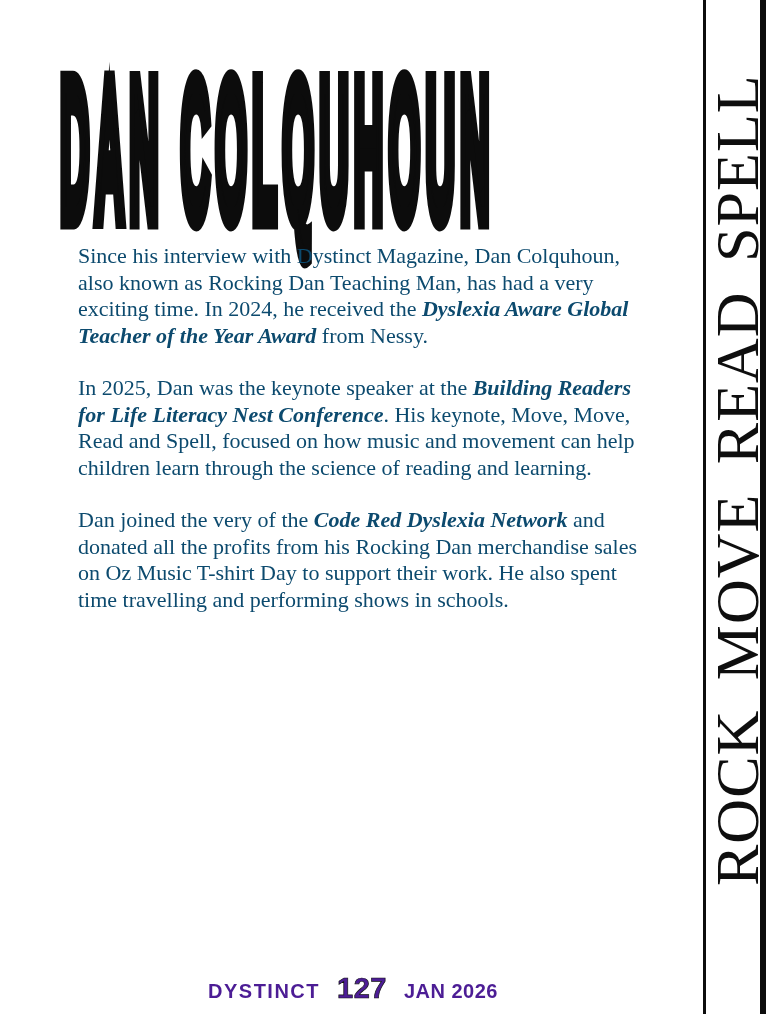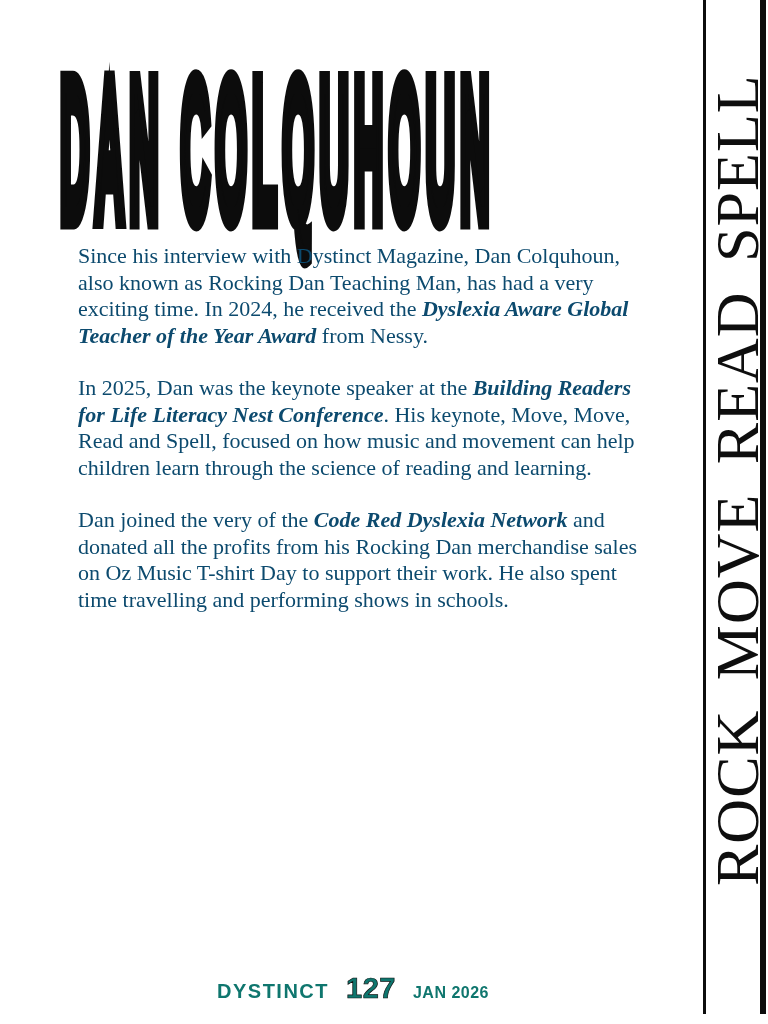--- a/index.html
+++ b/index.html
@@ -80,25 +80,25 @@
   
   .footer {
     position: absolute;
     left: 0; top: 972px;
     width: 706px;
     display: flex;
     justify-content: center;
     align-items: baseline;
     gap: 17px;
     font-family: "Liberation Sans", sans-serif;
-    color: #0f766e;
+    color: #4c1d95;
   }
   .f-mag  { font-size: 20px; font-weight: 700; letter-spacing: 1.5px; }
   .f-issue { font-size: 29px; font-weight: 700; letter-spacing: 0.5px; -webkit-text-stroke: 0.7px #101010; }
-  .f-date { font-size: 16px; font-weight: 700; letter-spacing: 0.5px; text-align: right; }
+  .f-date { font-size: 20px; font-weight: 700; letter-spacing: 0.5px; text-align: right; }
 </style>
 </head>
 <body>
 
 <div class="page">
 
   <div class="title-wrap">
     <span class="title-text">DAN COLQUHOUN</span>
   </div>
 

